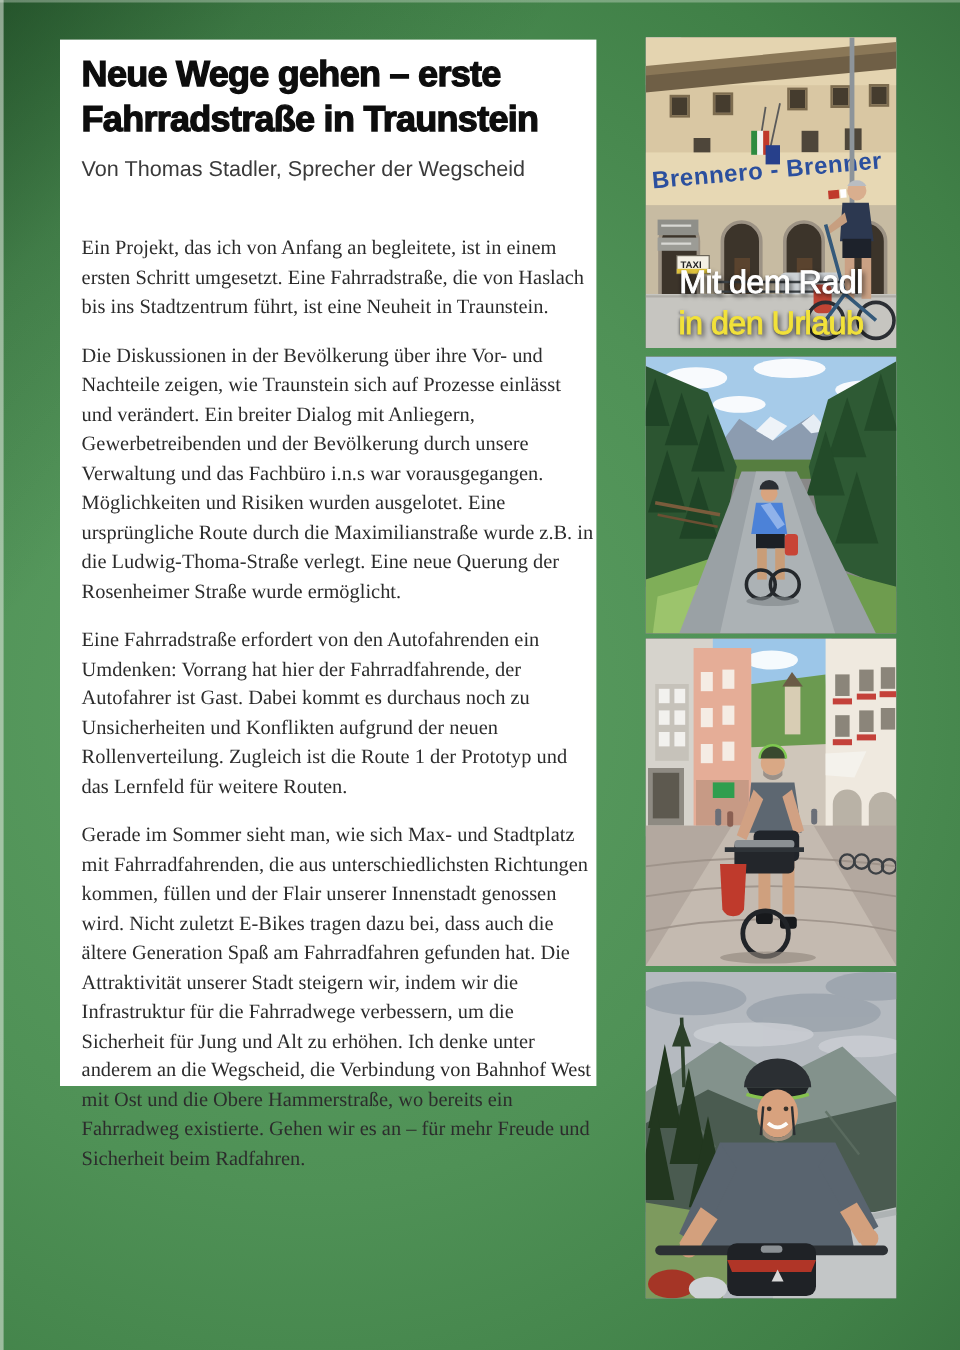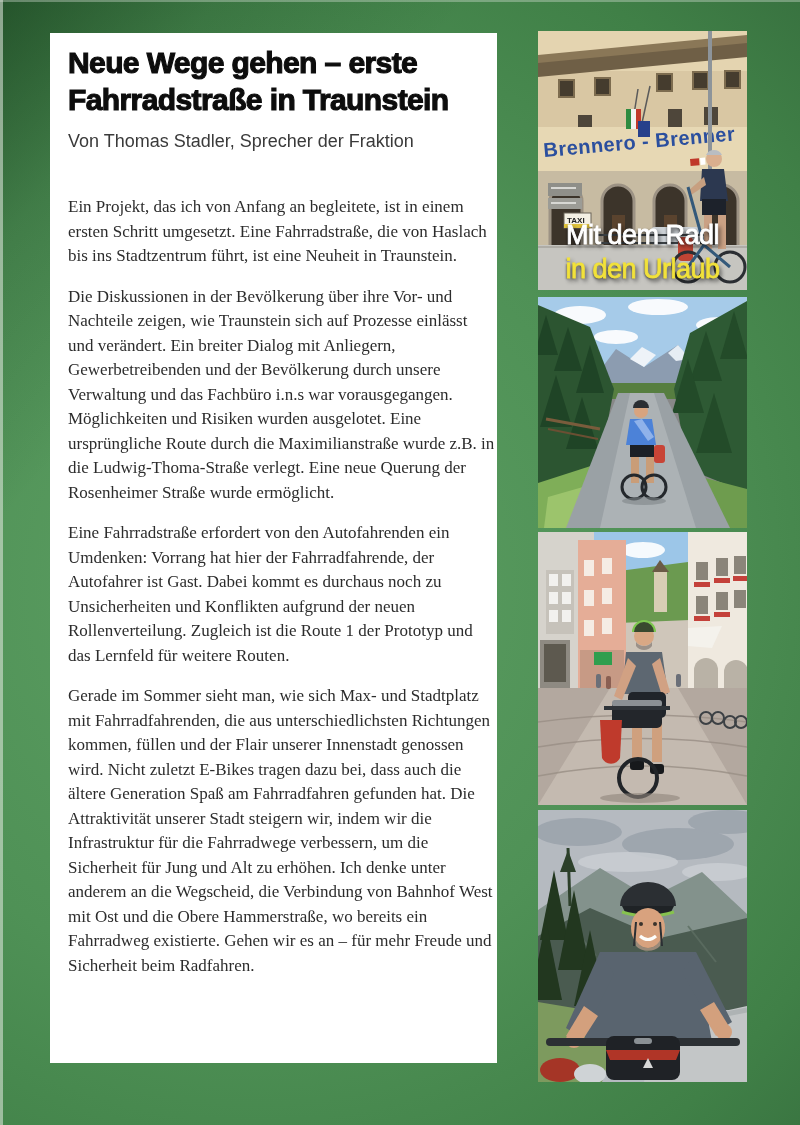--- a/index.html
+++ b/index.html
@@ -5,21 +5,21 @@
   html,body{margin:0;padding:0;}
   body{
     width:800px;height:1125px;position:relative;overflow:hidden;
     font-family:"Liberation Sans","DejaVu Sans",sans-serif;
     background:
       linear-gradient(132deg, rgba(8,38,14,0.50) 0%, rgba(8,38,14,0.18) 12%, rgba(8,38,14,0) 26%),
       radial-gradient(130% 95% at 32% 52%, #5d9f63 0%, #4f9156 38%, #408047 64%, #32673a 86%, #2a5a32 100%);
     box-shadow:inset 3px 0 0 rgba(230,235,228,0.55), inset 0 2px 0 rgba(230,235,228,0.35);
   }
   .card{
-    position:absolute;left:50px;top:33px;width:447px;height:1030px;
+    position:absolute;left:50px;top:33px;width:447px;height:872px;
     background:#ffffff;box-sizing:border-box;padding:11px 12px 0 18px;
   }
   .title{
     margin:0;color:#0d0d0d;font-size:30px;line-height:37px;
     font-weight:900;letter-spacing:-0.6px;-webkit-text-stroke:1.1px #0d0d0d;
     max-width:400px;
   }
   .byline{margin:11px 0 0;color:#3a3a3a;font-size:18px;line-height:24px;font-weight:400;}
   .bodycopy{margin-top:42px;width:428px;}
   .bodycopy p{margin:0 0 16px;color:#2c2c2c;font-size:17px;line-height:24.5px;font-family:Liberation Serif, serif;}
@@ -38,21 +38,21 @@
     white-space:nowrap;
   }
   #ov1{top:189px;color:#ffffff;}
   #ov2{top:223px;color:#f2e23a;}
 </style>
 </head>
 <body>
 
 <section class="card">
   <h1 class="title">Neue Wege gehen – erste Fahrradstraße in Traunstein</h1>
-  <p class="byline">Von Thomas Stadler, Sprecher der Fraktion</p>
+  <p class="byline">Von Thomas Stadler, Sprecher der Wegscheid</p>
   <div class="bodycopy">
     <p>Ein Projekt, das ich von Anfang an begleitete, ist in einem ersten Schritt umgesetzt. Eine Fahrradstraße, die von Haslach bis ins Stadtzentrum führt, ist eine Neuheit in Traunstein.</p>
     <p>Die Diskussionen in der Bevölkerung über ihre Vor- und Nachteile zeigen, wie Traunstein sich auf Prozesse einlässt und verändert. Ein breiter Dialog mit Anliegern, Gewerbetreibenden und der Bevölkerung durch unsere Verwaltung und das Fachbüro i.n.s war vorausgegangen. Möglichkeiten und Risiken wurden ausgelotet. Eine ursprüngliche Route durch die Maximilianstraße wurde z.B. in die Ludwig-Thoma-Straße verlegt. Eine neue Querung der Rosenheimer Straße wurde ermöglicht.</p>
     <p>Eine Fahrradstraße erfordert von den Autofahrenden ein Umdenken: Vorrang hat hier der Fahrradfahrende, der Autofahrer ist Gast. Dabei kommt es durchaus noch zu Unsicherheiten und Konflikten aufgrund der neuen Rollenverteilung. Zugleich ist die Route 1 der Prototyp und das Lernfeld für weitere Routen.</p>
     <p>Gerade im Sommer sieht man, wie sich Max- und Stadtplatz mit Fahrradfahrenden, die aus unterschiedlichsten Richtungen kommen, füllen und der Flair unserer Innenstadt genossen wird. Nicht zuletzt E-Bikes tragen dazu bei, dass auch die ältere Generation Spaß am Fahrradfahren gefunden hat. Die Attraktivität unserer Stadt steigern wir, indem wir die Infrastruktur für die Fahrradwege verbessern, um die Sicherheit für Jung und Alt zu erhöhen. Ich denke unter anderem an die Wegscheid, die Verbindung von Bahnhof West mit Ost und die Obere Hammerstraße, wo bereits ein Fahrradweg existierte. Gehen wir es an – für mehr Freude und Sicherheit beim Radfahren.</p>
   </div>
 </section>
 
 <div class="photos">
 

